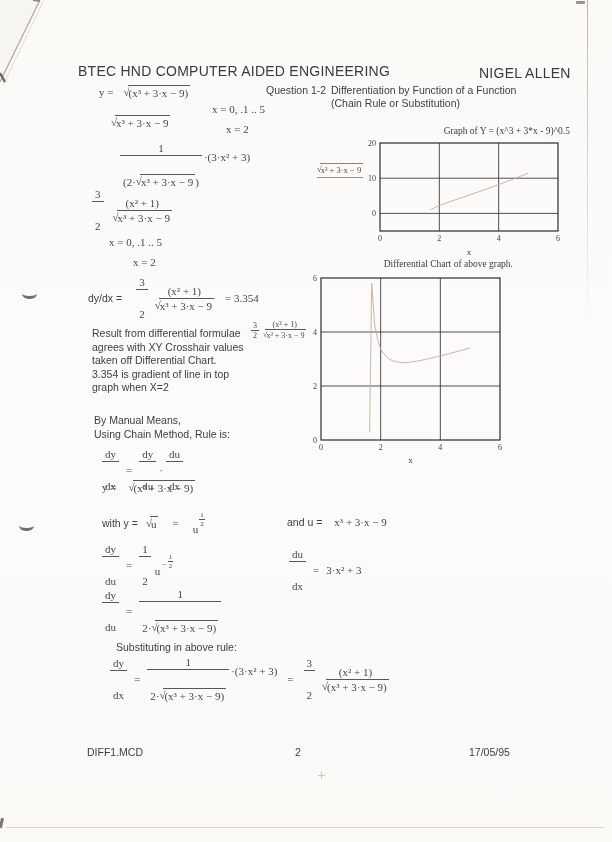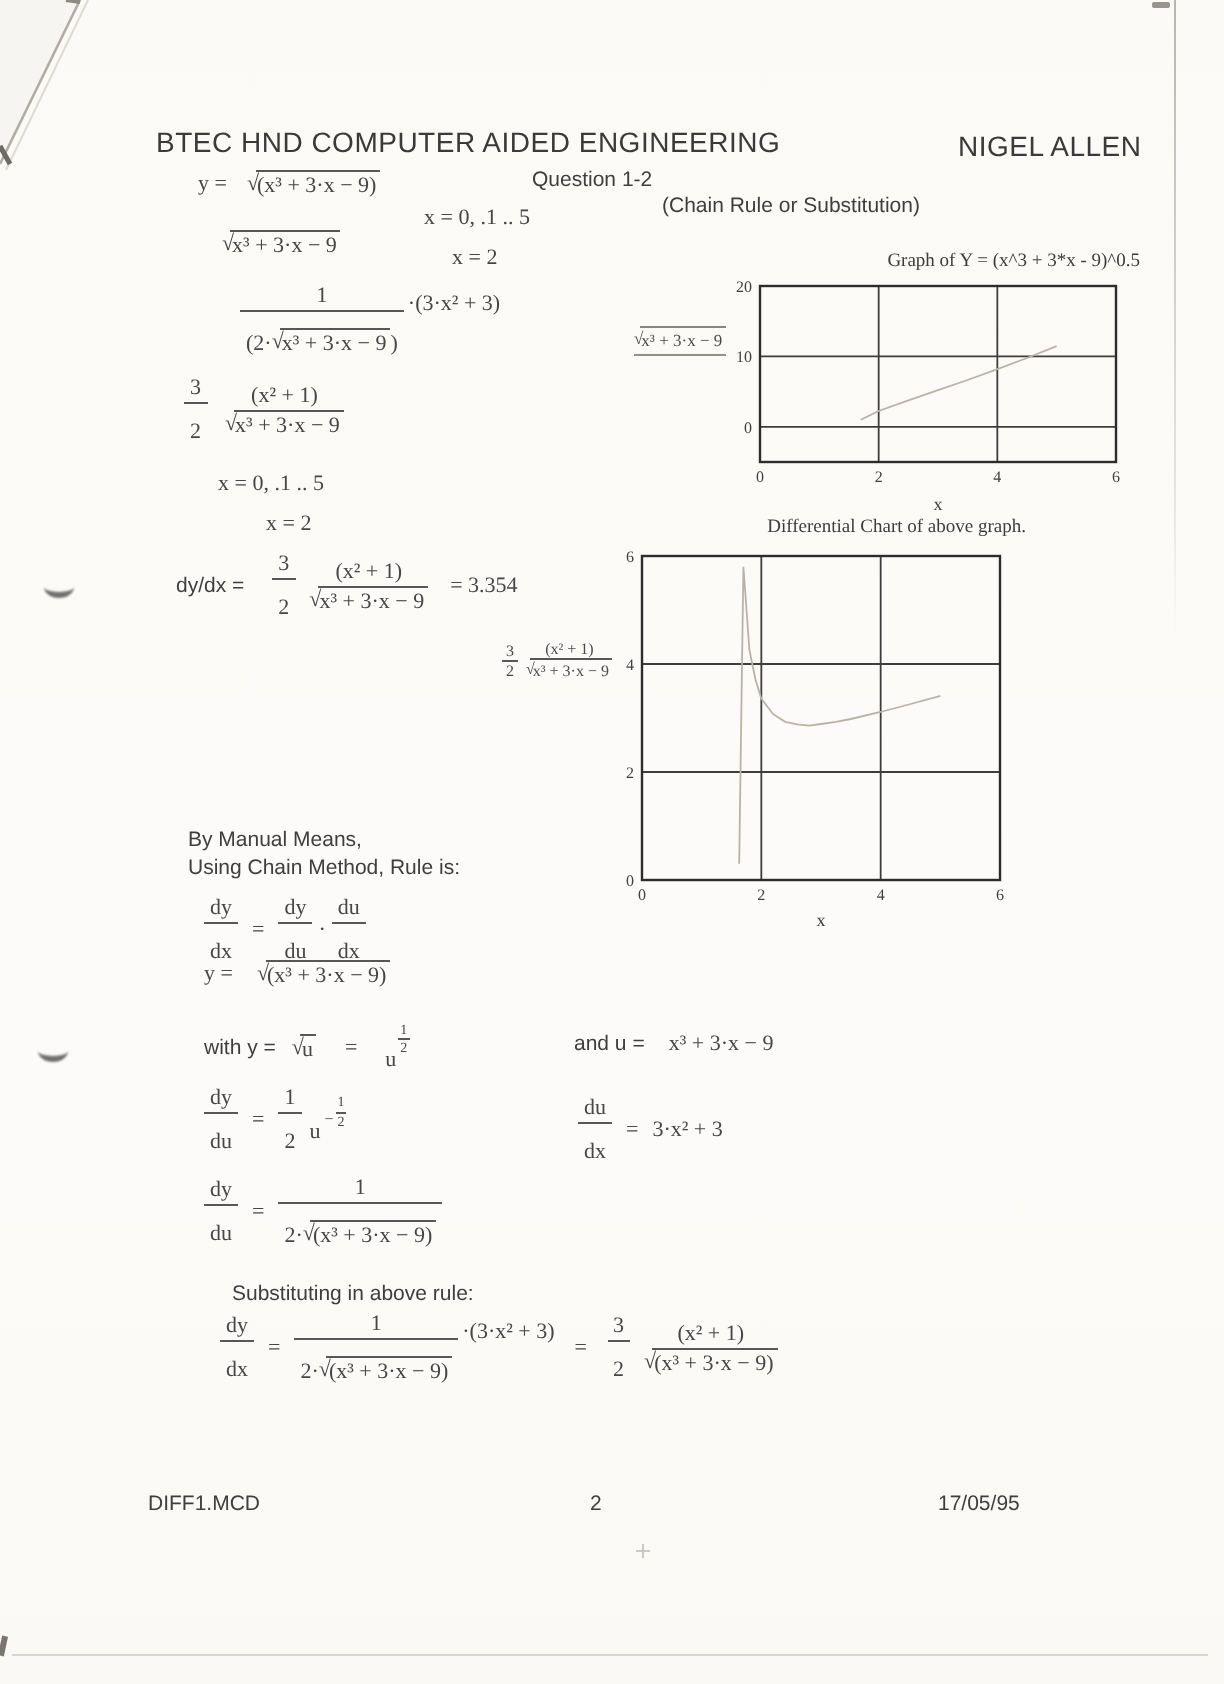--- a/index.html
+++ b/index.html
@@ -6,21 +6,21 @@
   .page{position:relative;width:612px;height:842px;margin:0 auto;overflow:hidden;
         background:linear-gradient(180deg,#fbfaf7 0%,#fcfbf9 60%,#faf9f6 100%);
         font-family:"Liberation Sans",sans-serif;color:#444;}
   .abs{position:absolute;}
   .s{font-family:"Liberation Sans",sans-serif;font-size:10.5px;color:#3e3e3e;white-space:nowrap;}
   .m{font-family:"Liberation Serif",serif;font-size:11px;color:#464646;white-space:nowrap;}
   .row{position:absolute;display:flex;align-items:center;white-space:nowrap;}
   .hdr{font-size:14px;letter-spacing:.25px;color:#3a3a3a;}
   .frac{display:inline-block;text-align:center;vertical-align:middle;}
   .frac .num{display:block;padding:0 3px 1px;}
-  .frac .den{display:block;border-top:1px solid #575757;padding:8px 3px 0;}
+  .frac .den{display:block;border-top:1px solid #575757;padding:18px 3px 0;}
   .sqrt{display:inline-block;white-space:nowrap;}
   .sqrt .rsign{display:inline-block;transform:translateY(-1px);}
   .sqrt .rbody{display:inline-block;border-top:1px solid #575757;margin-left:-2px;padding:1px 2px 0 1px;}
   .eq{margin:0 7px;}
   .dot{margin:0 3px;}
   .raised{display:inline-block;transform:translateY(-8px);margin-left:2px;}
   .expfrac{display:inline-block;text-align:center;font-size:7px;line-height:1.15;vertical-align:7px;margin-left:1px;}
   .expfrac .en{display:block;border-bottom:1px solid #575757;padding:0 1px;}
   .expfrac .ed{display:block;}
   .expsign{display:inline-block;font-size:8px;vertical-align:8px;margin-left:2px;}
@@ -62,20 +62,21 @@
   <div class="smudge" style="left:19px;top:520px"></div>
   <div class="edge-r"></div>
   <div class="speck-tr"></div>
   <div class="bline"></div>
   <div class="speck-bl"></div>
   <div class="plus"></div>
 
   <div class="abs s hdr" style="left:78px;top:63px">BTEC HND COMPUTER AIDED ENGINEERING</div>
   <div class="abs s hdr" style="left:479px;top:65px">NIGEL ALLEN</div>
   <div class="abs s" style="left:266px;top:84px">Question 1-2</div>
+  <div class="abs s" style="left:331px;top:84px">Differentiation by Function of a Function</div>
   <div class="abs s" style="left:331px;top:97px">(Chain Rule or Substitution)</div>
 
   <div class="row m" style="left:99px;top:85px">
     <span>y =</span>
     <span class="sqrt" style="margin-left:10px"><span class="rsign">√</span><span class="rbody">(x³ + 3·x − 9)</span></span>
   </div>
 
   <div class="row m" style="left:111px;top:115px">
     <span class="sqrt"><span class="rsign">√</span><span class="rbody">x³ + 3·x − 9</span></span>
   </div>
@@ -114,20 +115,25 @@
         <span class="den">2</span>
       </span>
       <span class="frac" style="margin-left:4px">
         <span class="num">(x² + 1)</span>
         <span class="den" style="border-top:none;padding-top:0"><span class="sqrt"><span class="rsign">√</span><span class="rbody">x³ + 3·x − 9</span></span></span>
       </span>
       <span style="margin-left:8px">= 3.354</span>
     </span>
   </div>
 
+  <div class="abs s para" style="left:92px;top:327px">Result from differential formulae
+agrees with XY Crosshair values
+taken off Differential Chart.
+3.354 is gradient of line in top
+graph when X=2</div>
 
   <div class="abs s para" style="left:94px;top:414px">By Manual Means,</div>
   <div class="abs s para" style="left:94px;top:428px">Using Chain Method, Rule is:</div>
 
   <div class="row m" style="left:102px;top:448px">
     <span class="frac">
       <span class="num">dy</span>
       <span class="den">dx</span>
     </span>
     <span class="eq">=</span>
@@ -211,21 +217,21 @@
       <span class="num">3</span>
       <span class="den">2</span>
     </span>
     <span class="frac" style="margin-left:4px">
       <span class="num">(x² + 1)</span>
       <span class="den" style="border-top:none;padding-top:0"><span class="sqrt"><span class="rsign">√</span><span class="rbody">(x³ + 3·x − 9)</span></span></span>
     </span>
   </div>
 
 
-  <div class="abs s" style="left:74px;top:746px">DIFF1.MCD</div>
+  <div class="abs s" style="left:87px;top:746px">DIFF1.MCD</div>
   <div class="abs s" style="left:295px;top:746px">2</div>
   <div class="abs s" style="left:469px;top:746px">17/05/95</div>
 
   <div class="ct" style="left:370px;top:126px;width:200px">Graph of Y = (x^3 + 3*x - 9)^0.5</div>
   <div class="ylab0" style="left:317px;top:163px"><span class="sqrt"><span class="rsign">√</span><span class="rbody" style="border-top-color:#8a867f">x³ + 3·x − 9</span></span></div>
   <svg id="chart0" class="chart" style="left:330px;top:136px" width="250" height="114" viewBox="330 136 250 114">
       <text x="380" y="241" text-anchor="middle" class="tick">0</text>
       <line x1="439.3333333333333" y1="143" x2="439.3333333333333" y2="231" stroke="#3d3d3d" stroke-width="0.9"></line>
       <text x="439.3333333333333" y="241" text-anchor="middle" class="tick">2</text>
       <line x1="498.66666666666663" y1="143" x2="498.66666666666663" y2="231" stroke="#3d3d3d" stroke-width="0.9"></line>

